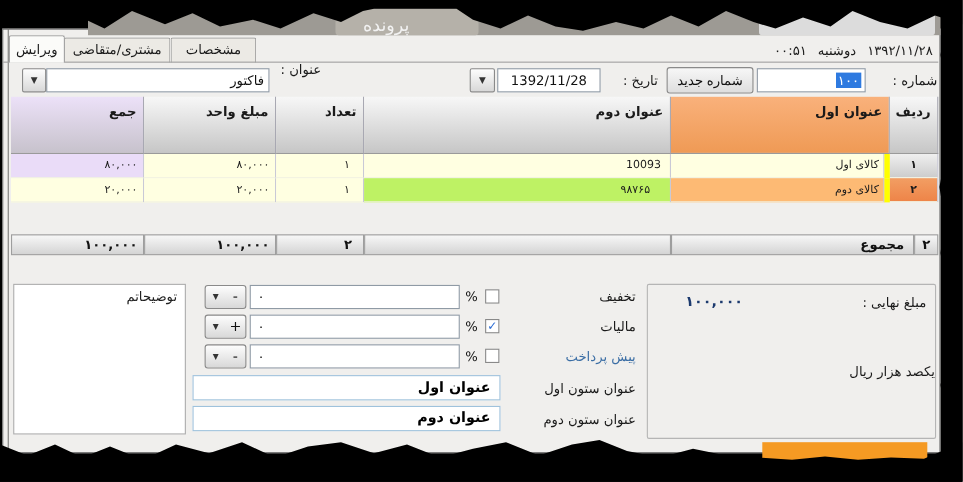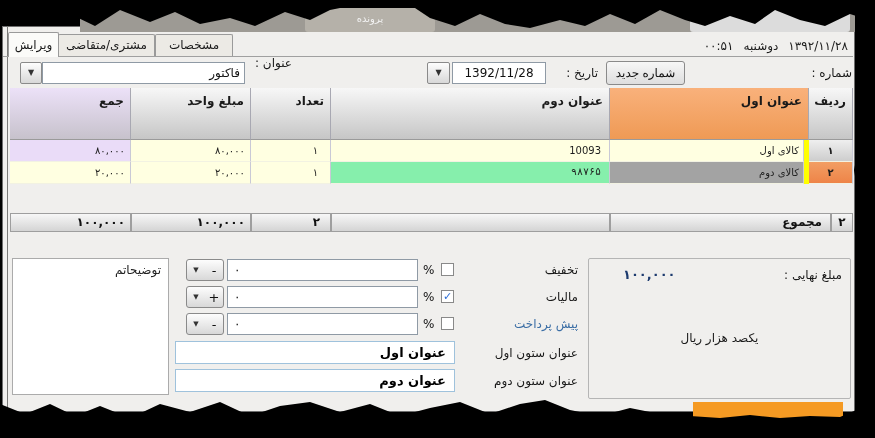--- a/index.html
+++ b/index.html
@@ -82,20 +82,23 @@
   <div class="tab active" style="left:8px; width:51px;">ویرایش</div>
   <div class="abs" id="tabline"></div>
 
   <div class="abs" id="timestamp">
     <span>۰۰:۵۱</span>
     <span>دوشنبه</span>
     <span style="direction:ltr;">۱۳۹۲/۱۱/۲۸</span>
   </div>
 
   <span class="abs lbl" style="right:23px; top:66px;">شماره :</span>
+  <div class="inputbox" style="left:688px; top:62px; width:99px; height:22px; text-align:right; padding-right:3px; direction:ltr;">
+    <span class="selhl">۱۰۰</span>
+  </div>
   <button class="btn" style="left:606px; top:61px; width:79px; height:24px;">شماره جدید</button>
 
   <span class="abs lbl" style="right:277px; top:66px;">تاریخ :</span>
   <div class="inputbox" style="left:452px; top:62px; width:94px; height:22px; text-align:center; direction:ltr;">1392/11/28</div>
   <div class="arrowbtn" style="left:427px; top:62px; width:23px; height:22px;">
     <span>▼</span>
   </div>
 
   <span class="abs lbl" style="right:583px; top:56px;">عنوان :</span>
   <div class="inputbox" style="left:42px; top:62px; width:203px; height:22px; text-align:right; padding-right:4px; direction:rtl;">فاکتور</div>
@@ -117,22 +120,22 @@
     <div class="cell num" style="left:331px; top:140px; width:279px; background:#ffffe1; padding-right:8px;">10093</div>
     <div class="cell" style="left:610px; top:140px; width:194px; background:#ffffe1; padding-right:4px;">کالای اول</div>
     <div class="stripe" style="left:804px; top:140px;"></div>
     <div class="cell rowidx" style="left:809px; top:140px; width:44px;">۱</div>
   </div>
 
   <div>
     <div class="cell num" style="left:10px;  top:162px; width:121px; background:#ffffe1; padding-right:5px;">۲۰,۰۰۰</div>
     <div class="cell num" style="left:131px; top:162px; width:120px; background:#ffffe1; padding-right:5px;">۲۰,۰۰۰</div>
     <div class="cell num" style="left:251px; top:162px; width:80px;  background:#ffffe1; padding-right:12px;">۱</div>
-    <div class="cell num" style="left:331px; top:162px; width:279px; background:#86efac; padding-right:8px;font-family:Liberation Mono, monospace;">۹۸۷۶۵</div>
-    <div class="cell" style="left:610px; top:162px; width:194px; background:#a3a3a3; padding-right:4px;">کالای دوم</div>
+    <div class="cell num" style="left:331px; top:162px; width:279px; background:#bef264; padding-right:18px;">۹۸۷۶۵</div>
+    <div class="cell" style="left:610px; top:162px; width:194px; background:#fdba74; padding-right:4px;">کالای دوم</div>
     <div class="stripe" style="left:804px; top:162px;"></div>
     <div class="cell rowidx sel" style="left:809px; top:162px; width:44px;">۲</div>
   </div>
 
   <div>
     <div class="tcell num" style="left:10px;  width:121px; text-align:right; padding-right:5px;">۱۰۰,۰۰۰</div>
     <div class="tcell num" style="left:131px; width:120px; text-align:right; padding-right:5px;">۱۰۰,۰۰۰</div>
     <div class="tcell num" style="left:251px; width:80px;  text-align:right; padding-right:10px;">۲</div>
     <div class="tcell" style="left:331px; width:279px;"></div>
     <div class="tcell" style="left:610px; width:221px; text-align:right; padding-right:8px;">مجموع</div>
@@ -173,21 +176,21 @@
   </div>
 
   <span class="collabel" style="right:297px; top:346px;">عنوان ستون اول</span>
   <div class="wideinput" style="top:341px;">عنوان اول</div>
   <span class="collabel" style="right:297px; top:374px;">عنوان ستون دوم</span>
   <div class="wideinput" style="top:369px;">عنوان دوم</div>
 
   <div class="abs" id="groupbox">
     <span class="abs lbl" style="right:8px; top:9px;">مبلغ نهایی :</span>
     <span class="abs" id="final-value" style="left:34px; top:8px;">۱۰۰,۰۰۰</span>
-    <span class="abs lbl" style="left:0; right:0; top:72px; text-align:center;">یکصد هزار ریال</span>
+    <span class="abs lbl" style="left:0; right:0; top:72px; ">یکصد هزار ریال</span>
   </div>
 
   <svg class="tear" width="875" height="438" viewBox="0 0 875 438">
 
     <rect x="80" y="6" width="775" height="26" fill="#9d9a94"></rect>
     <rect x="690" y="8" width="160" height="24" fill="#dcdcdc" rx="3"></rect>
     <rect x="305" y="8" width="130" height="24" fill="#b5b1a9" rx="3"></rect>
 
     <polygon fill="#000" points="
       0,0 875,0 875,22 850,14 825,26 800,20 775,10 755,24 730,16 705,26 685,20 660,10 635,24 610,14
@@ -199,14 +202,14 @@
     <polygon fill="#000" points="
       0,404 25,414 50,404 75,416 100,406 130,418 160,404 190,412 220,402 250,416 280,406 310,402
       340,412 370,404 400,416 430,408 460,402 490,414 520,404 545,400 570,410 600,416 630,408
       660,414 690,416 720,418 750,415 780,418 810,416 840,417 875,402 875,438 0,438"></polygon>
 
     <polygon fill="#000" points="
       875,0 875,438 853,438 856,410 860,380 855,350 861,320 856,290 860,260 855,230 859,200 854,170
       860,140 856,110 860,80 855,50 859,25 856,0"></polygon>
   </svg>
 
-  <span class="abs" style="left:330px; top:13px; width:80px; text-align:center; font-size:10px; color:#f2f2f2; direction:rtl; z-index:5;">پرونده</span>
+  <span class="abs" style="left:330px; top:13px; width:80px; text-align:left; font-size:16px; color:#f2f2f2; direction:rtl; z-index:5;">پرونده</span>
 </div>
 
 </body></html>

